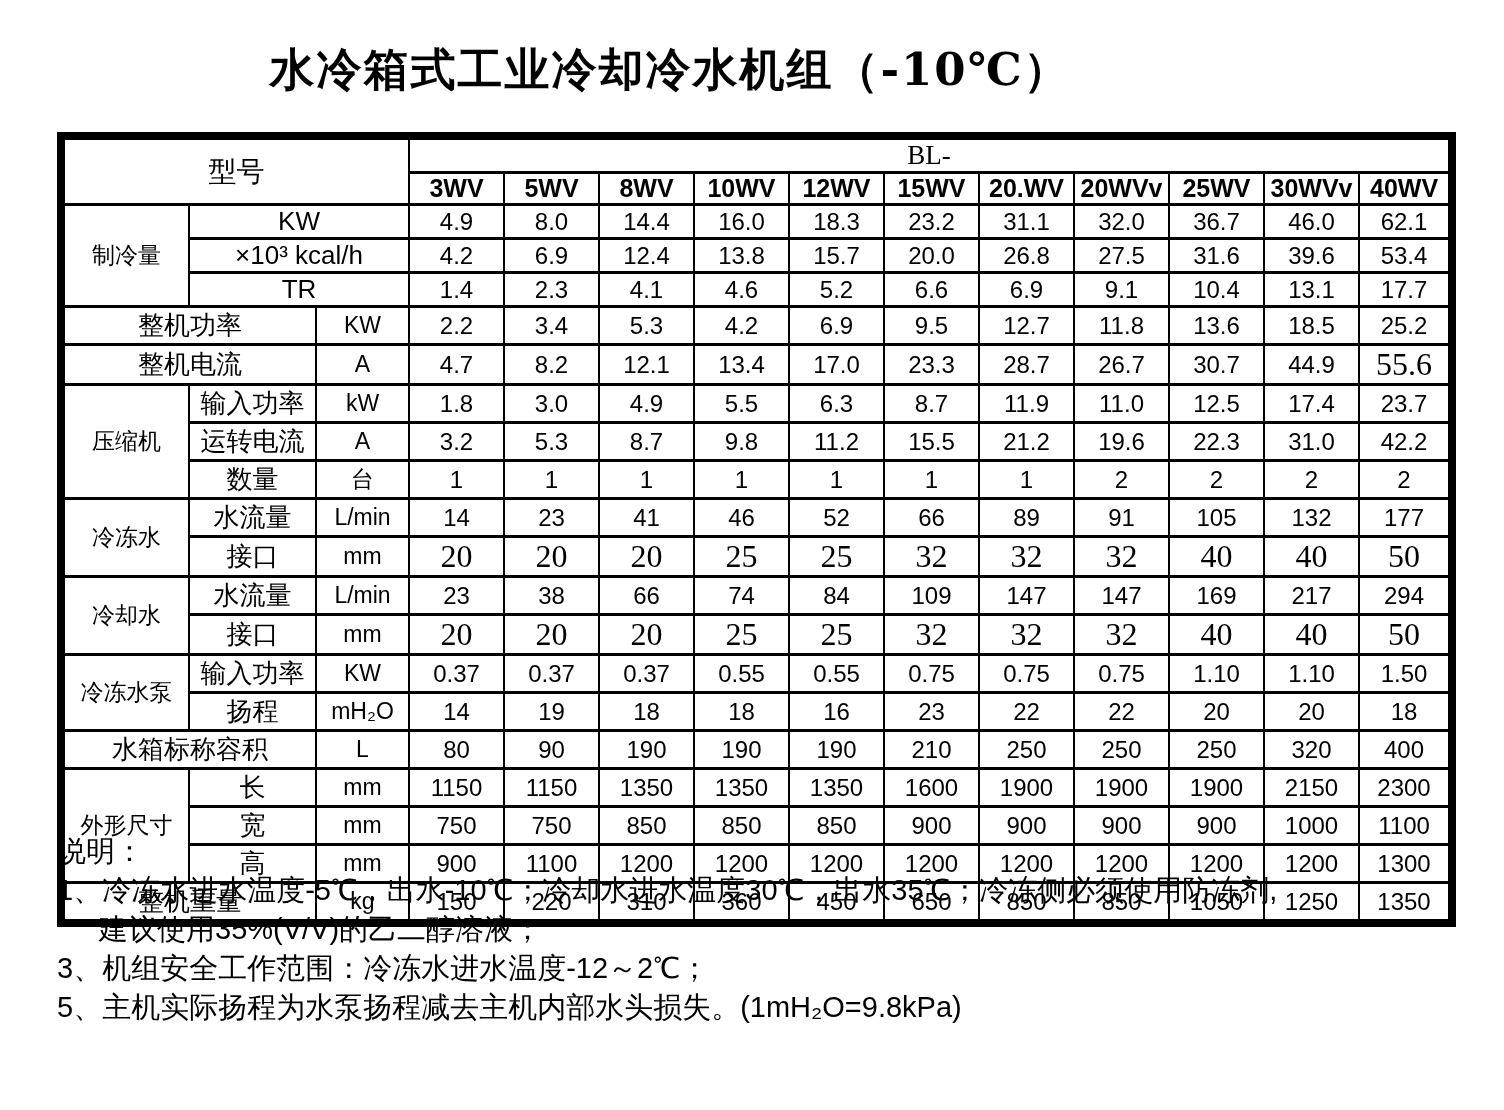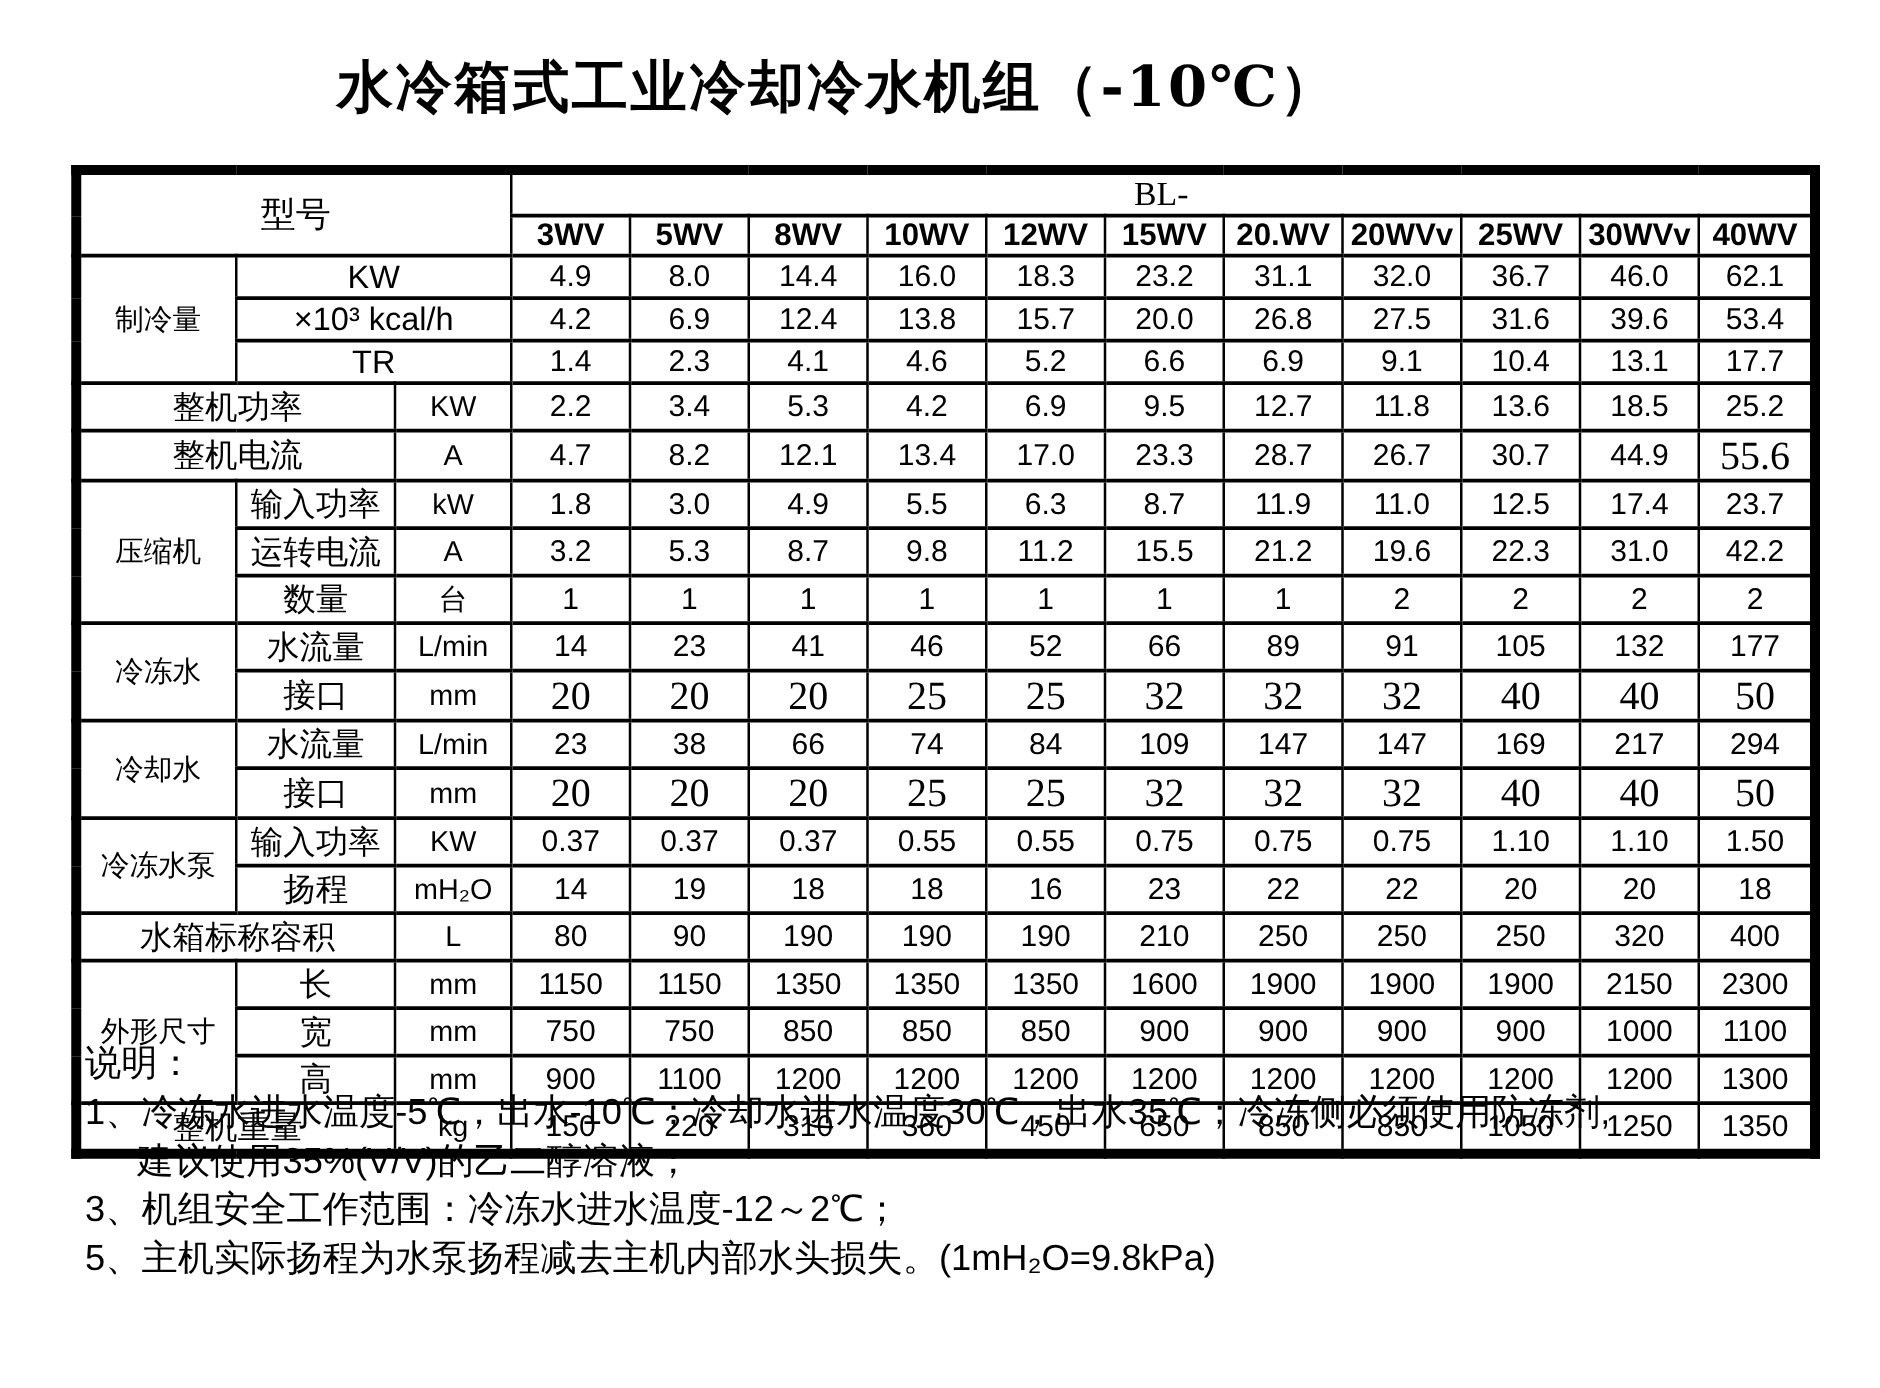--- a/index.html
+++ b/index.html
@@ -29,21 +29,21 @@
   th.model-label{font-size:28px;font-weight:normal;}
   th.bl{font-family:"Liberation Serif", serif;font-weight:normal;font-size:27px;}
   th.model{font-weight:700;font-size:25px;}
   td.cat{font-size:23px;}
   td.lbl{font-size:26px;}
   td.unit{font-size:23px;}
   td.val{font-size:24px;}
   td.val.serif{font-family:"Liberation Serif", serif;font-size:32px;}
   .notes{
     position:absolute;left:57px;top:832px;width:1400px;
-    font-size:29px;line-height:38px;margin-left:11px;
+    font-size:29px;line-height:38px;
   }
   .notes .line{margin:0 0 1px 0;white-space:nowrap;}
   .notes .indent{padding-left:42px;}
 </style>
 </head>
 <body>
 
 <div class="title">水冷箱式工业冷却冷水机组（-10℃）</div>
 
 <table class="spec">

